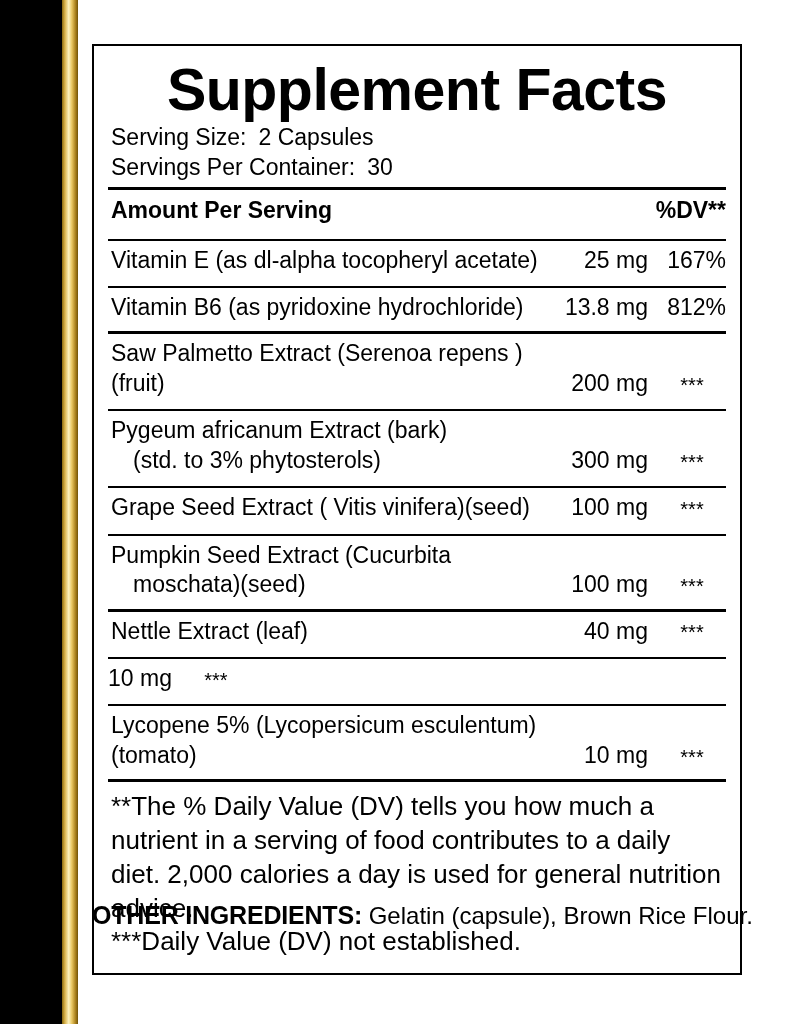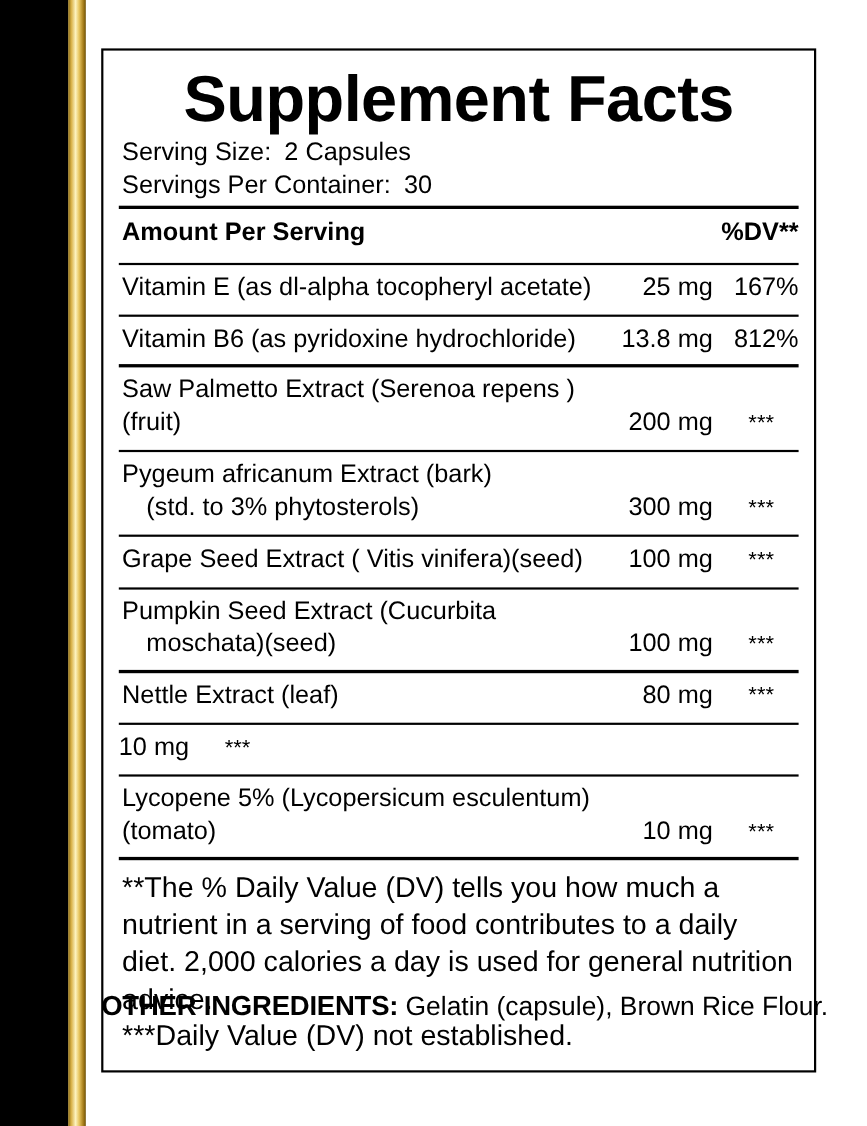--- a/index.html
+++ b/index.html
@@ -230,21 +230,21 @@
           <span>Pumpkin Seed Extract (Cucurbita</span>
           <span class="subname">moschata)(seed)</span>
         </span>
         <span class="amount">100 mg</span>
         <span class="dv stars">***</span>
       </div>
       <div class="rule-med"></div>
 
       <div class="row">
         <span class="name">Nettle Extract (leaf)</span>
-        <span class="amount">80 mg</span>
+        <span class="amount">40 mg</span>
         <span class="dv stars">***</span>
       </div>
       <div class="rule-thin"></div>
 
       <div class="row">
         <span class="amount">10 mg</span>
         <span class="dv stars">***</span>
       </div>
       <div class="rule-thin"></div>
 

